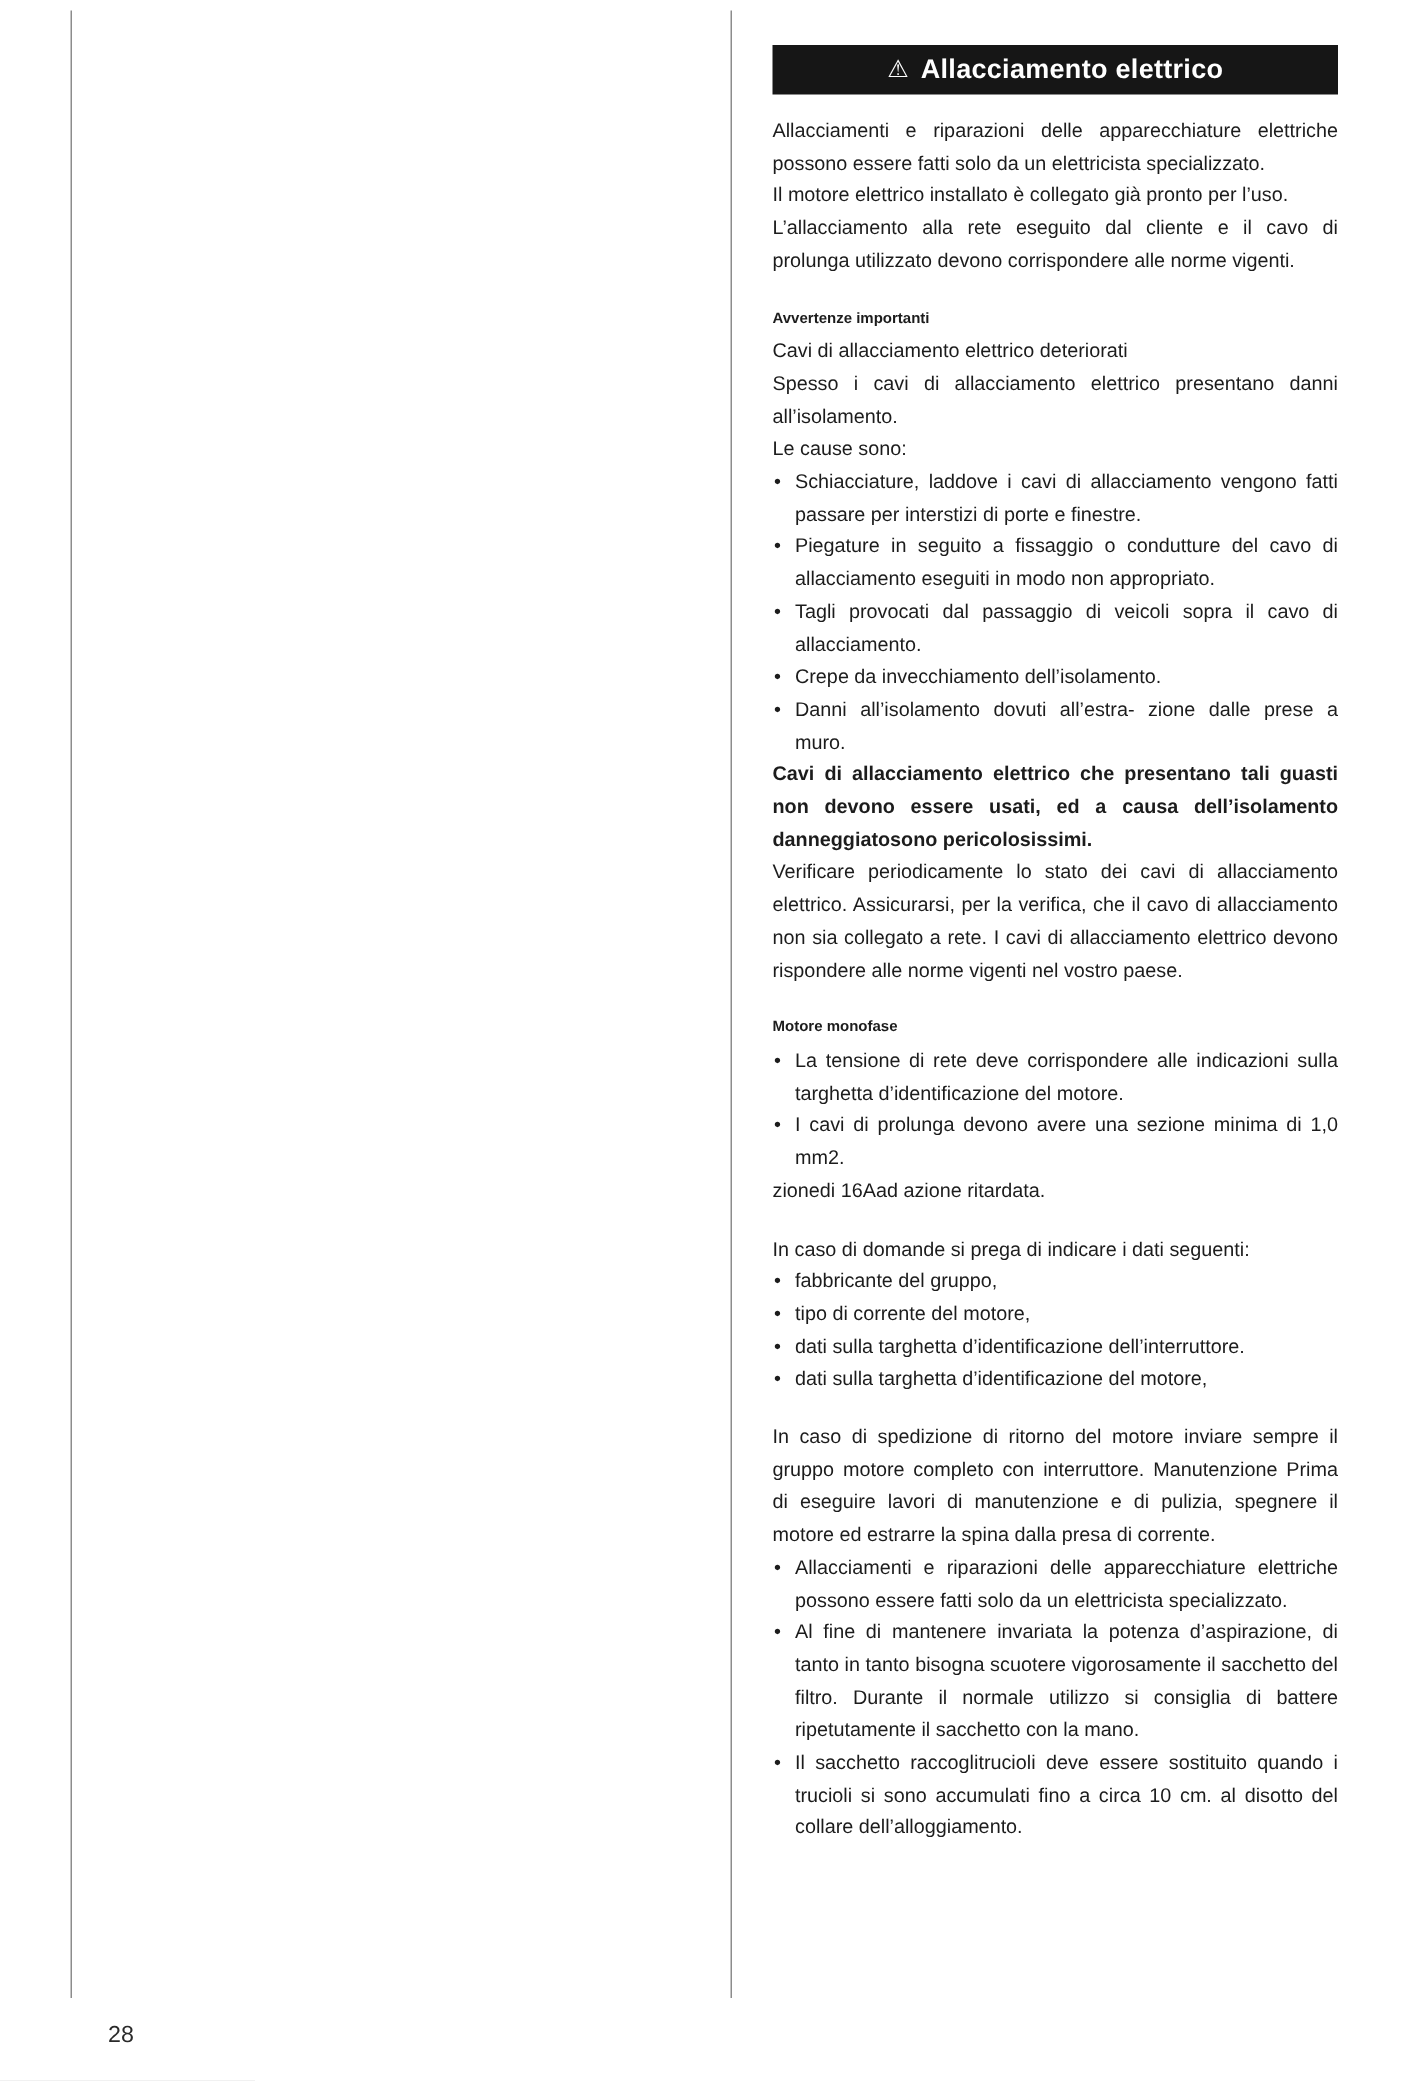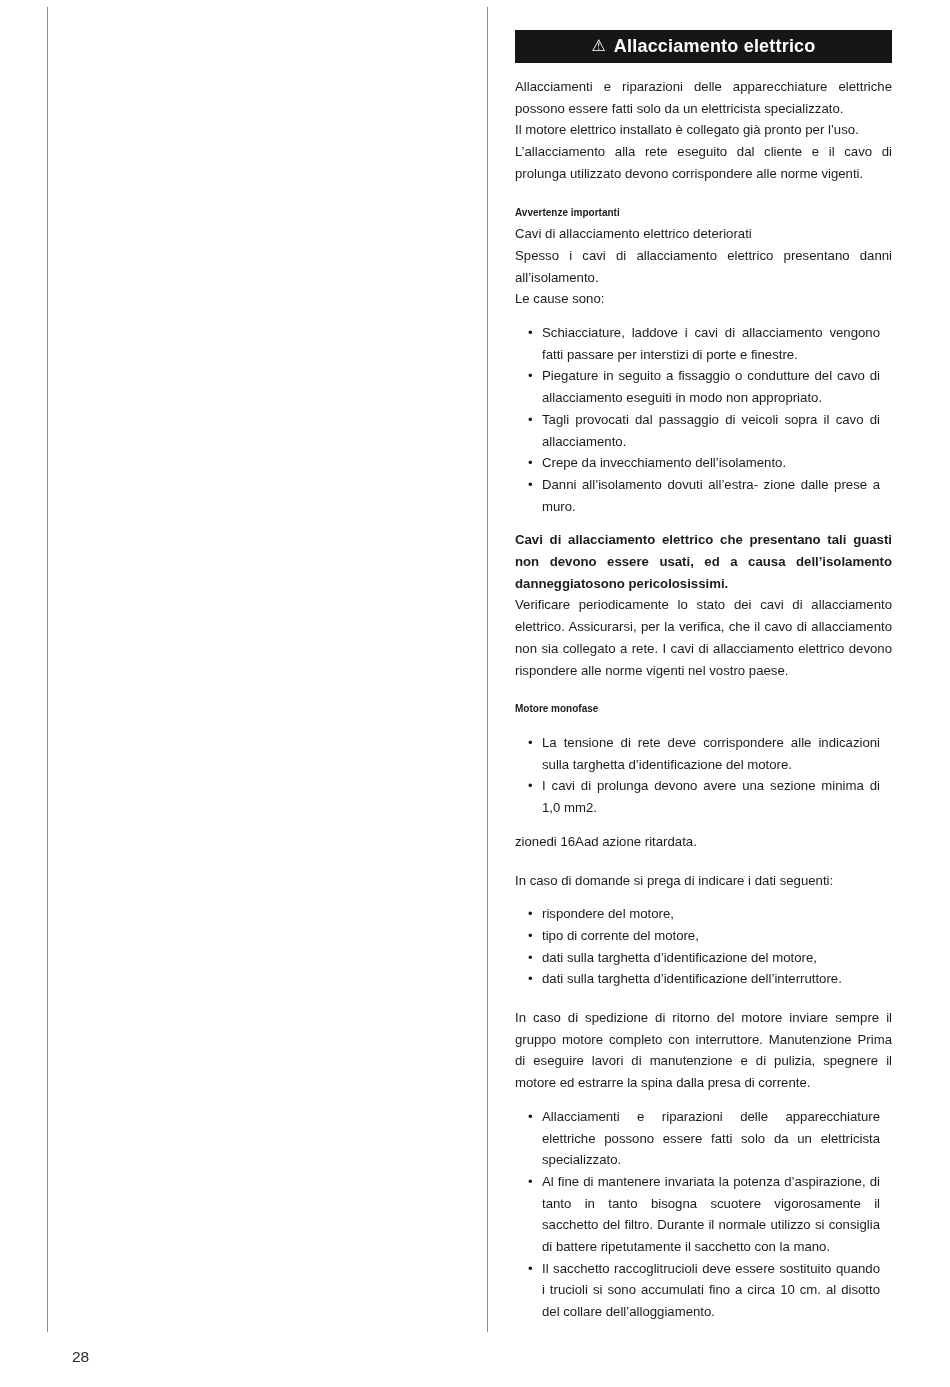--- a/index.html
+++ b/index.html
@@ -65,21 +65,21 @@
 
   .body-text p { margin: 0; }
   .body-text p.bold { font-weight: bold; }
   .body-text h3 {
     margin: 0;
     font-size: 10px;
     line-height: 21.7px;
     font-weight: bold;
   }
   .body-text ul {
-    margin: 12px;
+    margin: 0;
     padding: 0;
     list-style: none;
   }
   .body-text li {
     position: relative;
     padding-left: 15px;
   }
   .body-text li::before {
     content: "\2022";
     position: absolute;
@@ -134,24 +134,24 @@
           <h3>Motore monofase</h3>
           <ul>
             <li>La tensione di rete deve corrispondere alle indicazioni sulla targhetta d’identificazione del motore.</li>
             <li>I cavi di prolunga devono avere una sezione minima di 1,0 mm2.</li>
           </ul>
           <p>zionedi 16Aad azione ritardata.</p>
         </div>
         <div class="section">
           <p>In caso di domande si prega di indicare i dati seguenti:</p>
           <ul>
-            <li>rispondere del motore,</li>
+            <li>fabbricante del gruppo,</li>
             <li>tipo di corrente del motore,</li>
+            <li>dati sulla targhetta d’identificazione dell’interruttore.</li>
             <li>dati sulla targhetta d’identificazione del motore,</li>
-            <li>dati sulla targhetta d’identificazione dell’interruttore.</li>
           </ul>
         </div>
         <div class="section">
           <p>In caso di spedizione di ritorno del motore inviare sempre il gruppo motore completo con interruttore. Manutenzione Prima di eseguire lavori di manutenzione e di pulizia, spegnere il motore ed estrarre la spina dalla presa di corrente.</p>
           <ul>
             <li>Allacciamenti e riparazioni delle apparecchiature elettriche possono essere fatti solo da un elettricista specializzato.</li>
             <li>Al fine di mantenere invariata la potenza d’aspirazione, di tanto in tanto bisogna scuotere vigorosamente il sacchetto del filtro. Durante il normale utilizzo si consiglia di battere ripetutamente il sacchetto con la mano.</li>
             <li>Il sacchetto raccoglitrucioli deve essere sostituito quando i trucioli si sono accumulati fino a circa 10 cm. al disotto del collare dell’alloggiamento.</li>
           </ul>
         </div>

